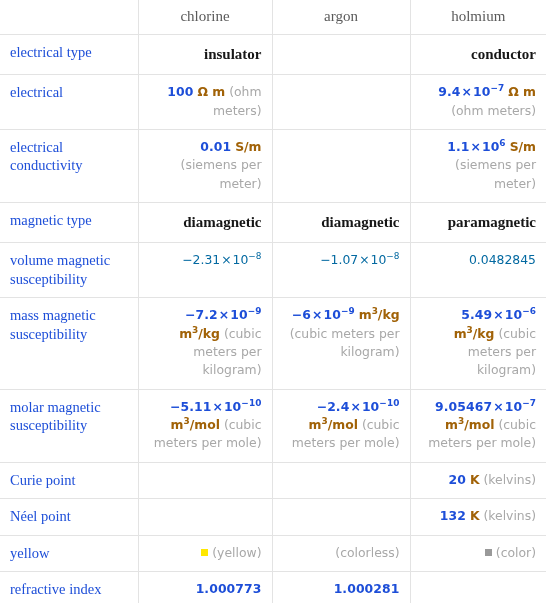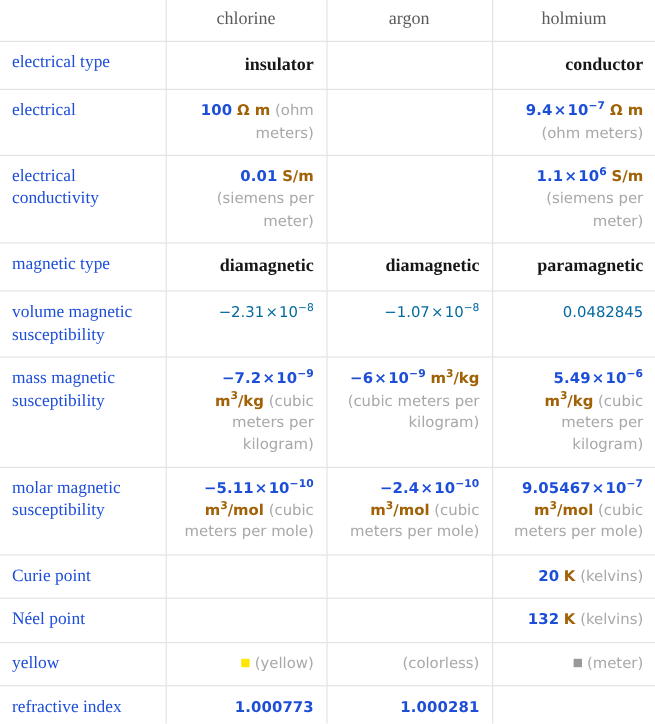--- a/index.html
+++ b/index.html
@@ -205,21 +205,21 @@
         </td>
         <td class="value">
           <span class="empty"></span>
         </td>
         <td class="value"><span class="num"><span>132</span></span> <span class="unit">K</span> <span class="note">(kelvins)</span></td>
       </tr>
       <tr>
         <td class="rowlabel">yellow</td>
         <td class="value"><span class="swatch" style="background: rgb(255, 232, 0);"></span><span class="note">(yellow)</span></td>
         <td class="value"><span class="note">(colorless)</span></td>
-        <td class="value"><span class="swatch" style="background: rgb(153, 153, 153);"></span><span class="note">(meter)</span></td>
+        <td class="value"><span class="swatch" style="background: rgb(153, 153, 153);"></span><span class="note">(color)</span></td>
       </tr>
       <tr>
         <td class="rowlabel">refractive index</td>
         <td class="value"><span class="num"><span>1.000773</span></span></td>
         <td class="value"><span class="num"><span>1.000281</span></span></td>
         <td class="value">
           <span class="empty"></span>
         </td>
       </tr>
     </tbody>

